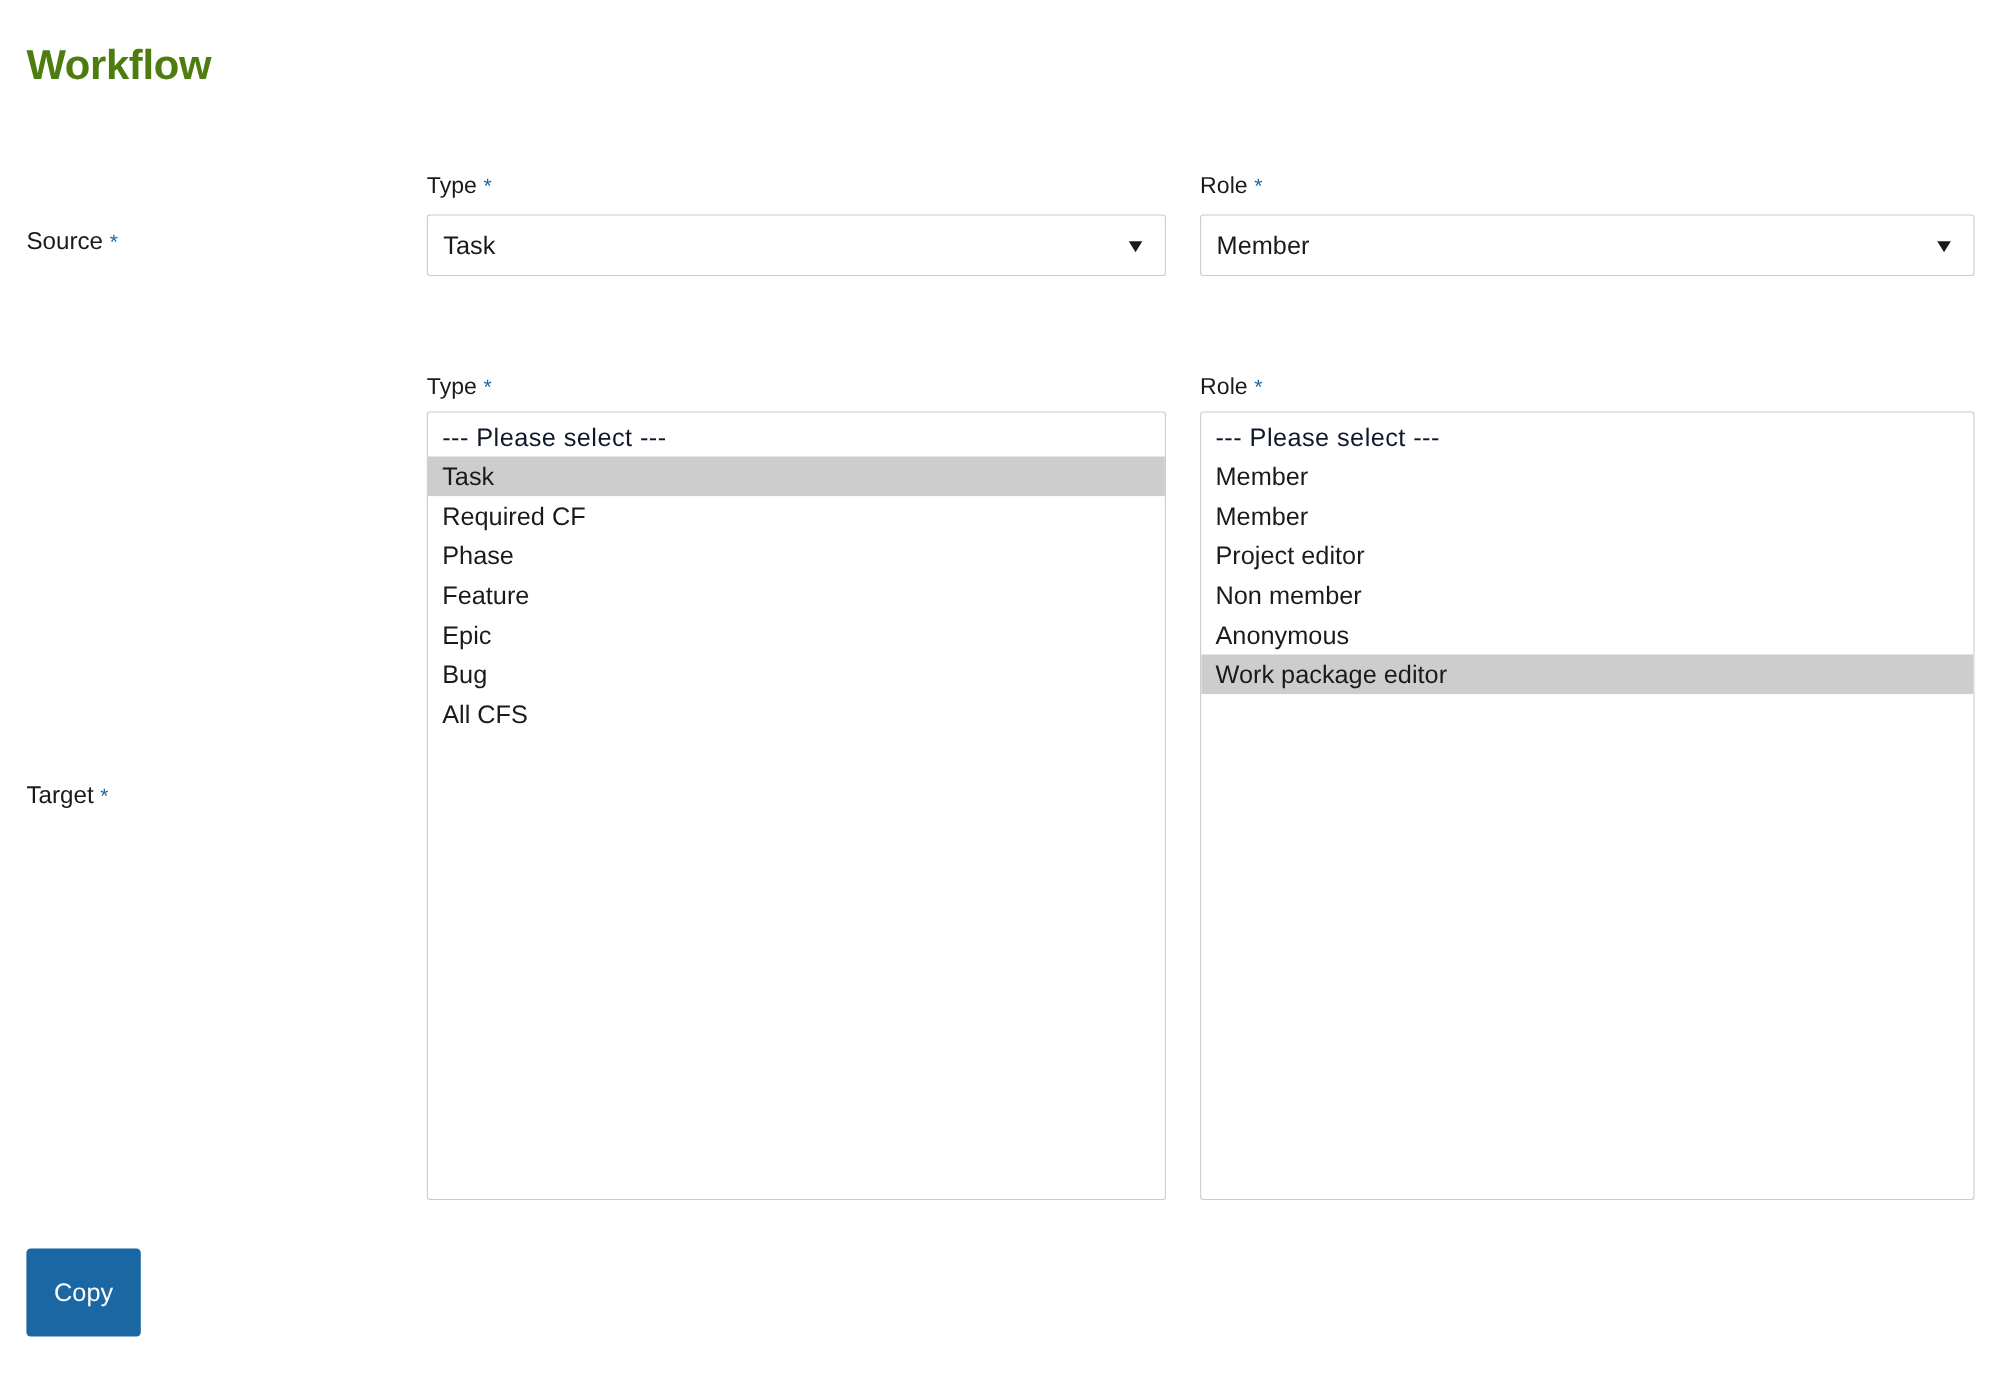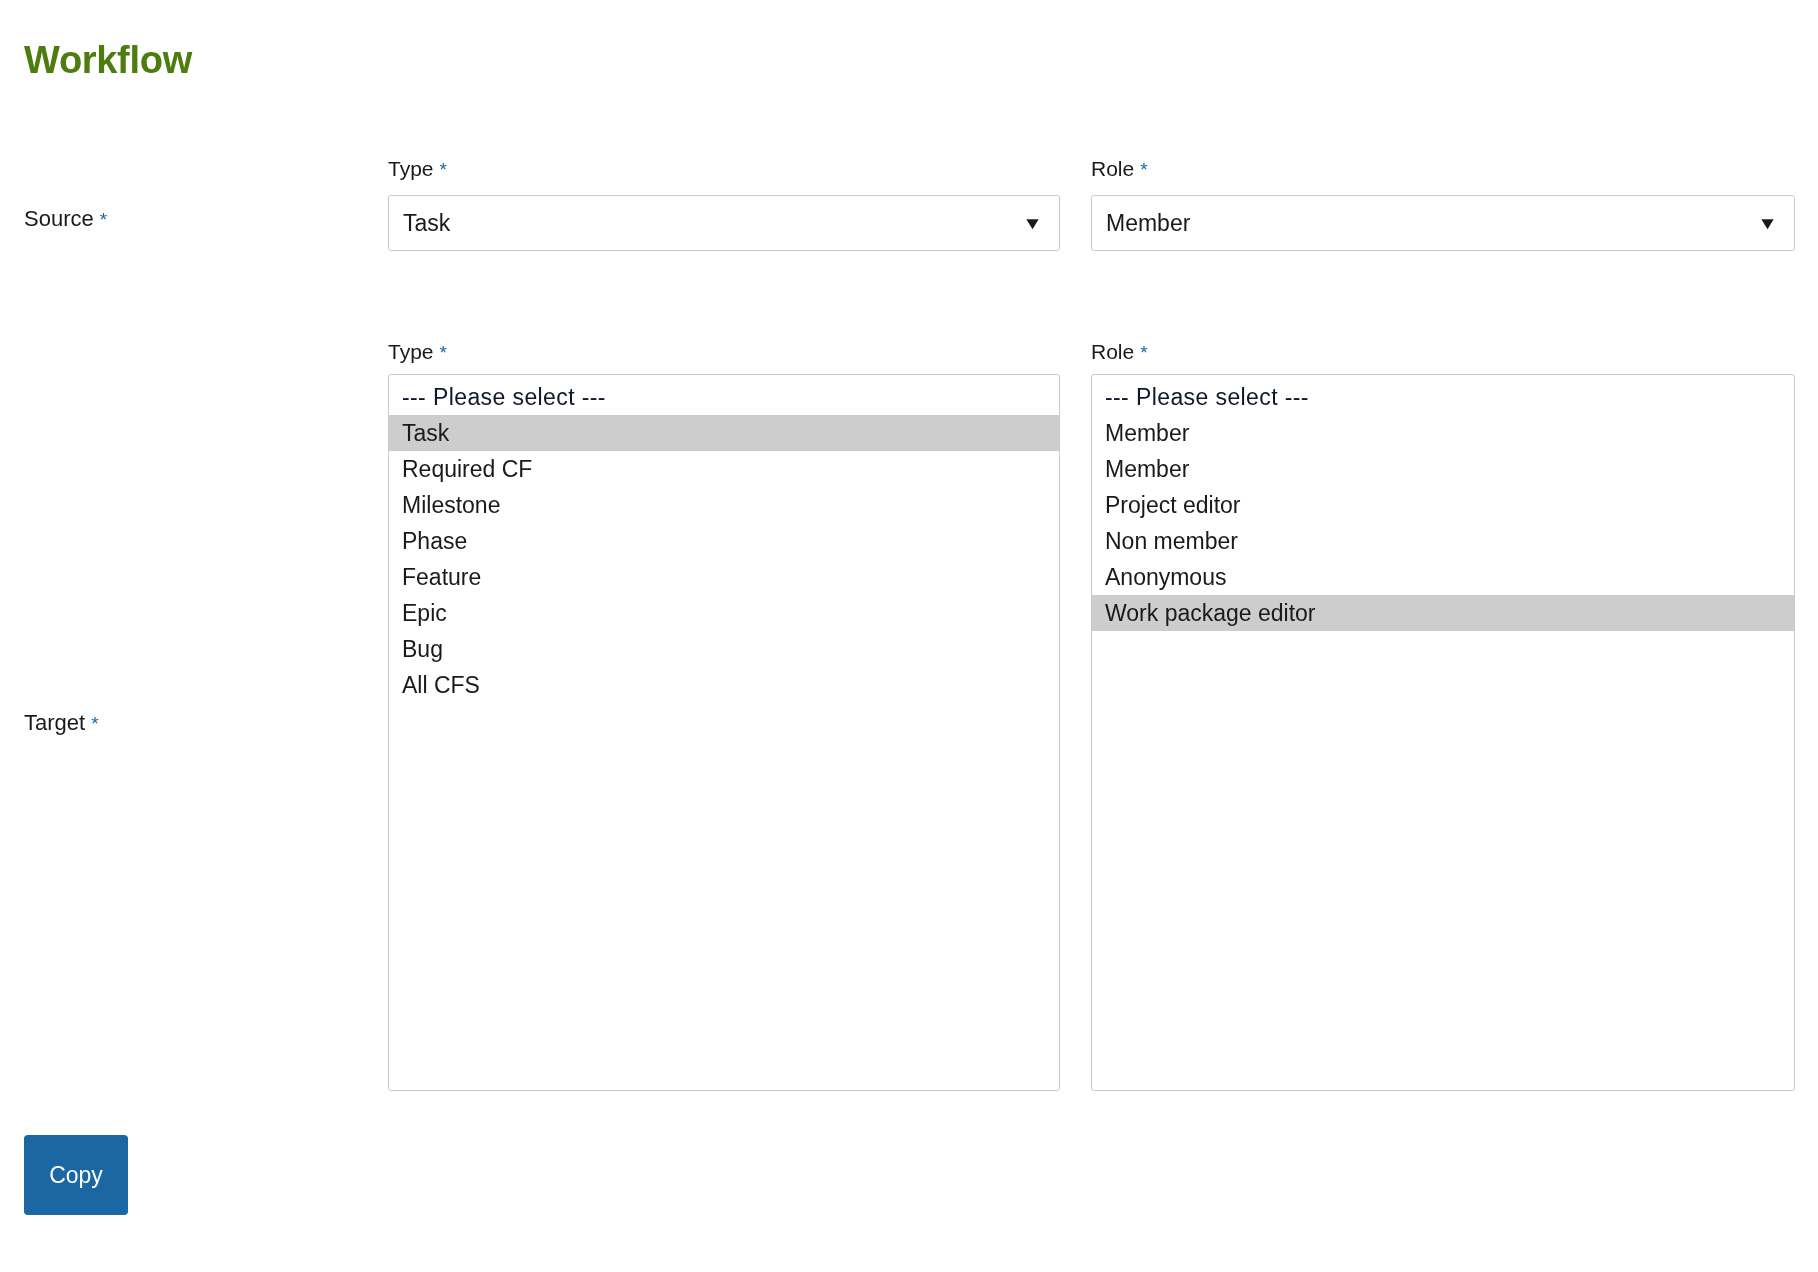--- a/index.html
+++ b/index.html
@@ -161,21 +161,20 @@
 </div>
 
 <div class="field-label" id="target-type-label">
   <span>Type</span><span class="req-star">*</span>
 </div>
 
 <div class="listbox" id="target-type-list">
     <div class="opt placeholder">--- Please select ---</div>
     <div class="opt selected">Task</div>
     <div class="opt">Required CF</div>
-    <div class="opt">Milestone</div>
     <div class="opt">Phase</div>
     <div class="opt">Feature</div>
     <div class="opt">Epic</div>
     <div class="opt">Bug</div>
     <div class="opt">All CFS</div>
   </div>
 
 <div class="field-label" id="target-role-label">
   <span>Role</span><span class="req-star">*</span>
 </div>

